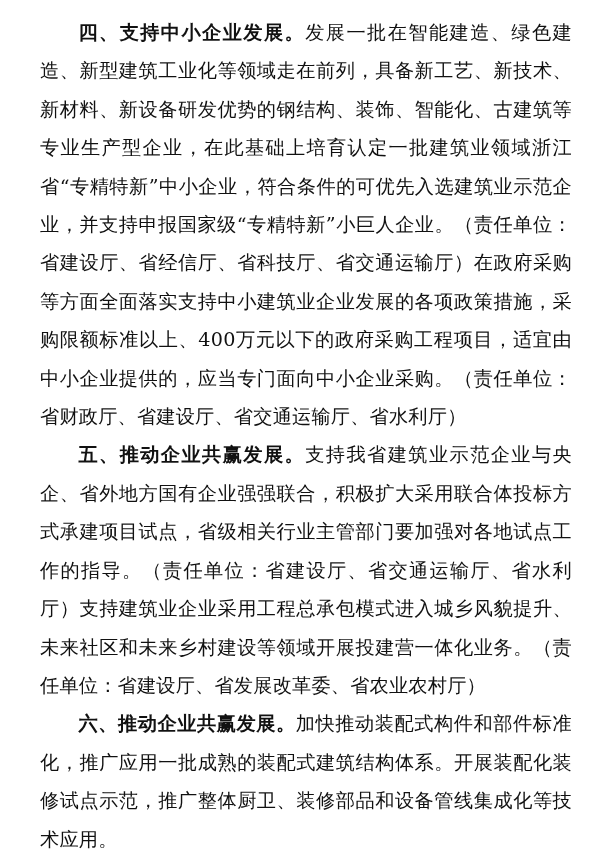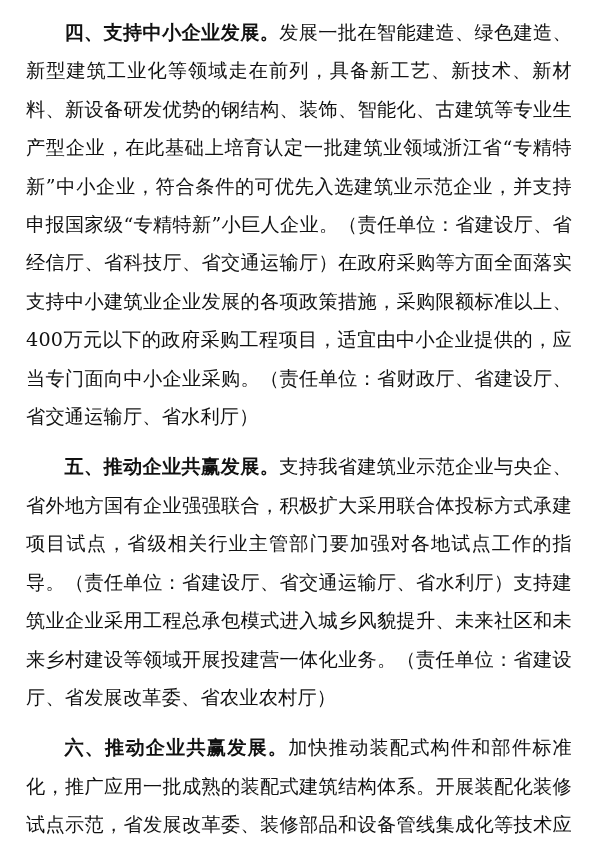--- a/index.html
+++ b/index.html
@@ -11,48 +11,48 @@
     width: 601px;
     height: 851px;
     font-family: "DejaVu Serif", "Liberation Serif", serif;
     color: #111111;
     overflow: hidden;
   }
   .page {
     width: 594px;
     height: 851px;
     box-sizing: border-box;
-    padding: 14px 22px 0 26px;
+    padding: 14px 22px 0 40px;
     position: relative;
   }
   .para {
     font-size: 19.2px;
     line-height: 38.4px;
     text-align: justify;
     text-justify: inter-ideograph;
     text-indent: 2em;
     margin: 0;
     letter-spacing: 0.2px;
     word-break: break-all;
   }
   .para + .para {
-    margin-top: 12px;
+    margin-top: 0px;
   }
   
   .seg-bold {
     font-weight: bold;
   }
   .seg-normal {
     font-weight: normal;
   }
 </style>
 </head>
 <body>
 
 <div class="page">
 
   <p class="para"><span class="seg-bold">四、支持中小企业发展。</span><span class="seg-normal">发展一批在智能建造、绿色建造、新型建筑工业化等领域走在前列，具备新工艺、新技术、新材料、新设备研发优势的钢结构、装饰、智能化、古建筑等专业生产型企业，在此基础上培育认定一批建筑业领域浙江省“专精特新”中小企业，符合条件的可优先入选建筑业示范企业，并支持申报国家级“专精特新”小巨人企业。（责任单位：省建设厅、省经信厅、省科技厅、省交通运输厅）在政府采购等方面全面落实支持中小建筑业企业发展的各项政策措施，采购限额标准以上、400万元以下的政府采购工程项目，适宜由中小企业提供的，应当专门面向中小企业采购。（责任单位：省财政厅、省建设厅、省交通运输厅、省水利厅）</span></p>
 
   <p class="para"><span class="seg-bold">五、推动企业共赢发展。</span><span class="seg-normal">支持我省建筑业示范企业与央企、省外地方国有企业强强联合，积极扩大采用联合体投标方式承建项目试点，省级相关行业主管部门要加强对各地试点工作的指导。（责任单位：省建设厅、省交通运输厅、省水利厅）支持建筑业企业采用工程总承包模式进入城乡风貌提升、未来社区和未来乡村建设等领域开展投建营一体化业务。（责任单位：省建设厅、省发展改革委、省农业农村厅）</span></p>
 
-  <p class="para"><span class="seg-bold">六、推动企业共赢发展。</span><span class="seg-normal">加快推动装配式构件和部件标准化，推广应用一批成熟的装配式建筑结构体系。开展装配化装修试点示范，省发展改革委、装修部品和设备管线集成化等技术应用。</span></p>
+  <p class="para"><span class="seg-bold">六、推动企业共赢发展。</span><span class="seg-normal">加快推动装配式构件和部件标准化，推广应用一批成熟的装配式建筑结构体系。开展装配化装修试点示范，推广整体厨卫、装修部品和设备管线集成化等技术应用。</span></p>
 
 </div>
 
 </body></html>

